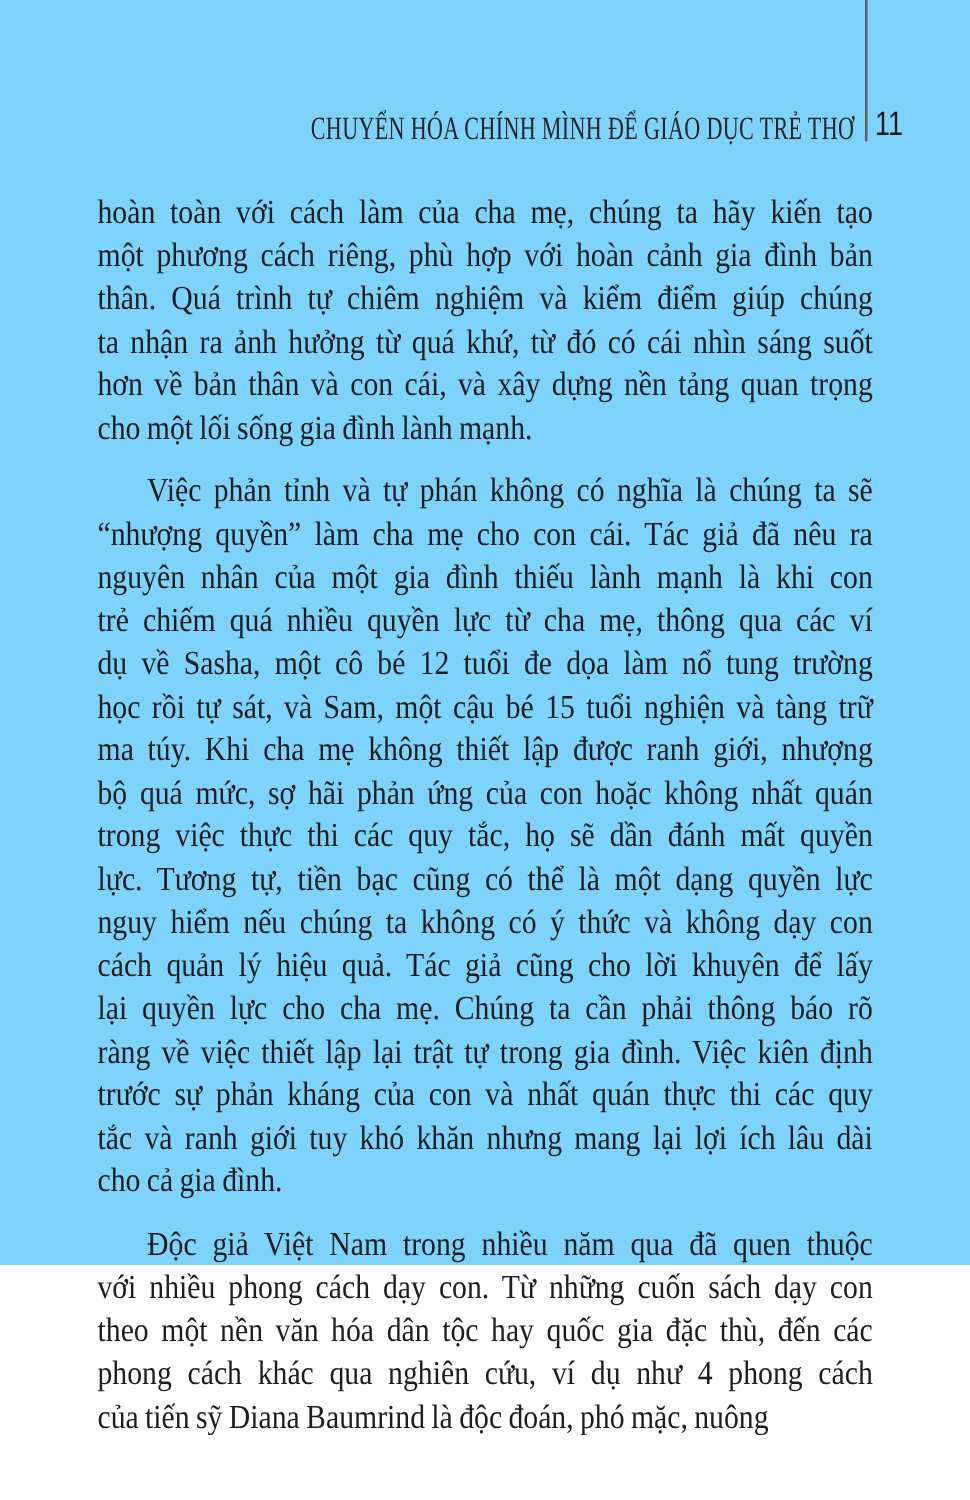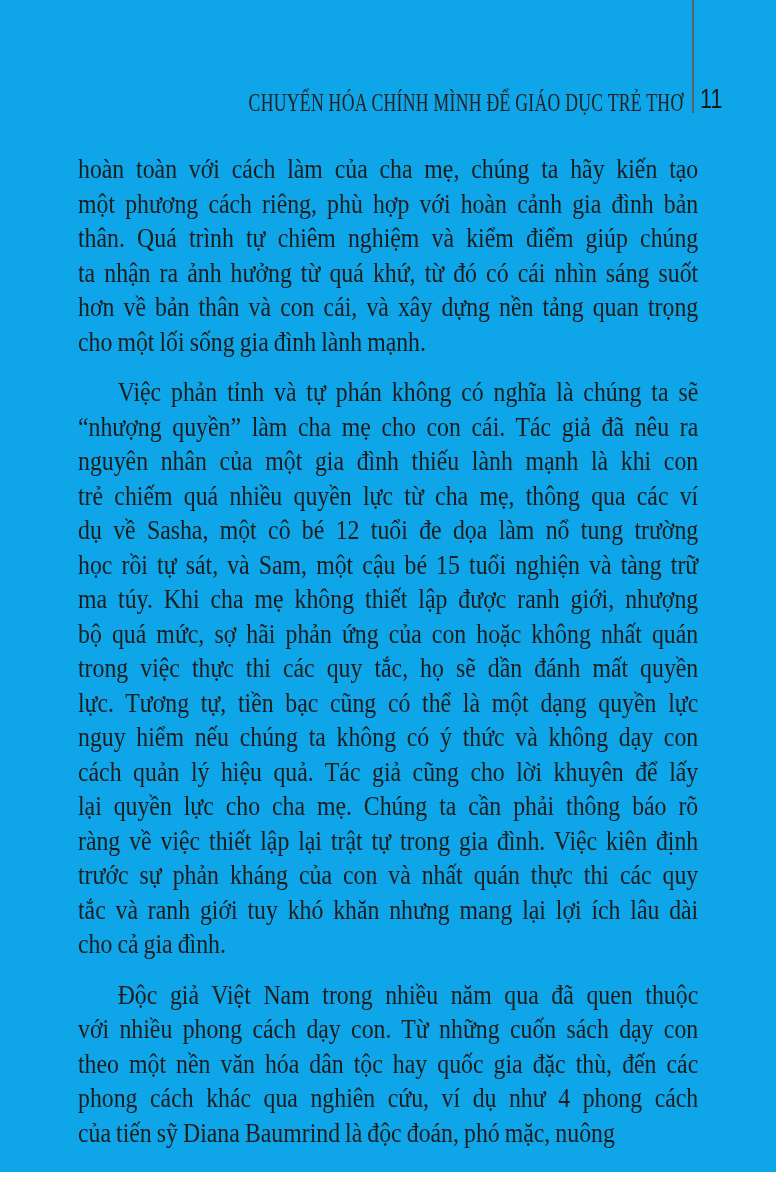--- a/index.html
+++ b/index.html
@@ -9,22 +9,22 @@
   body {
     width: 776px;
     height: 1200px;
     background: #ffffff;
     overflow: hidden;
     font-family: "Liberation Serif", "DejaVu Serif", serif;
   }
   .page {
     position: relative;
     width: 776px;
-    height: 1172px;
-    background: #0ea5e9;
+    height: 1012px;
+    background: #7dd3fc;
   }
   
   .header-title {
     position: absolute;
     top: 88px;
     right: 93px;
     font-size: 26px;
     color: #232323;
     white-space: nowrap;
     letter-spacing: 0.4px;

